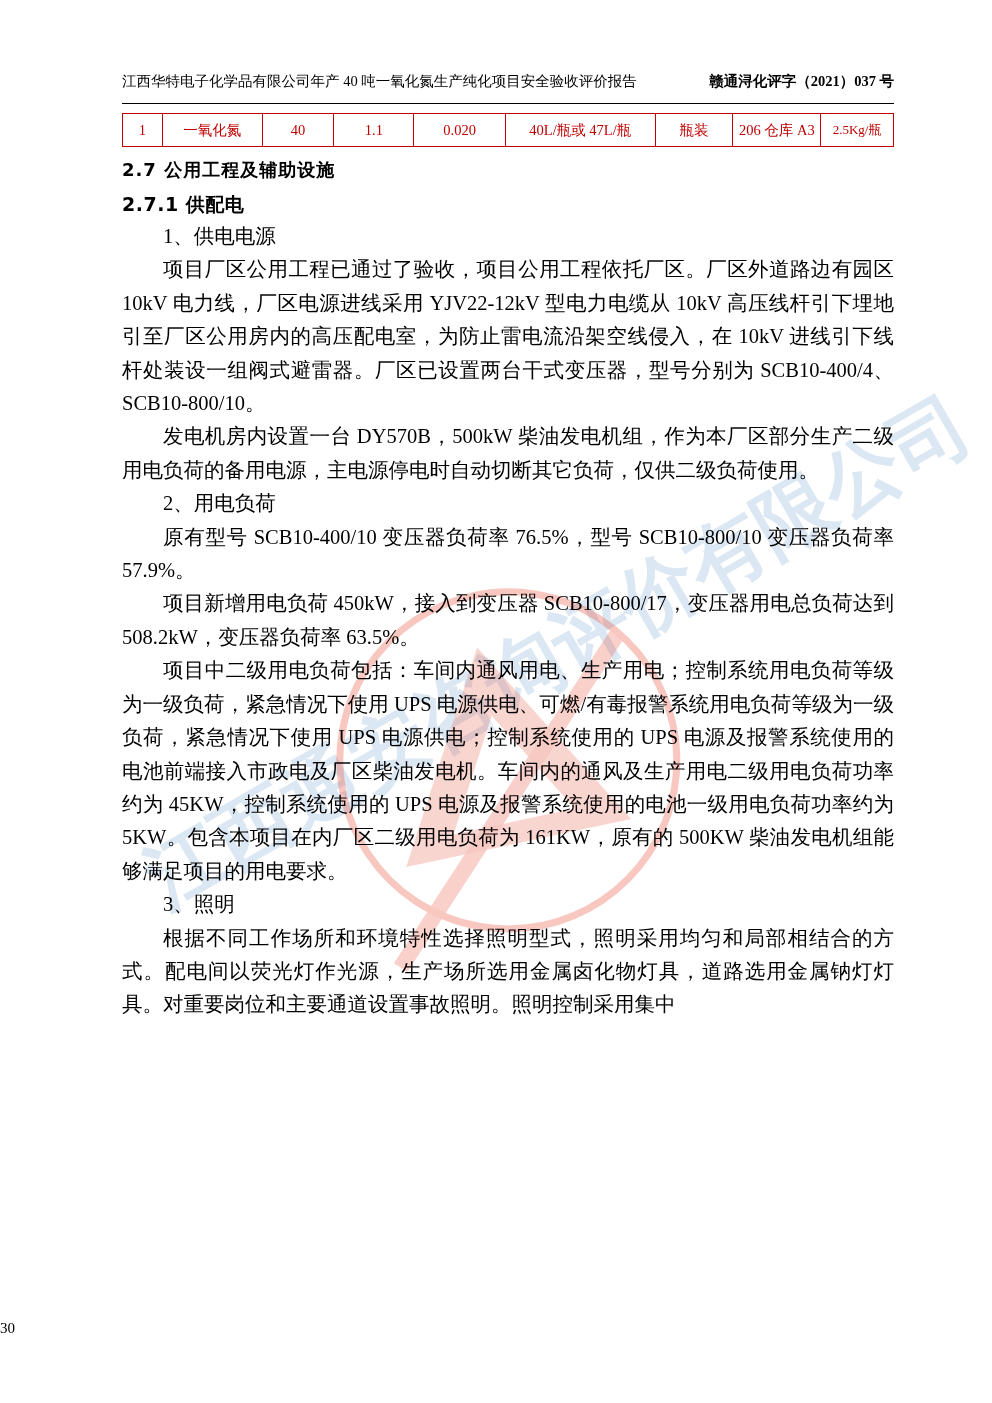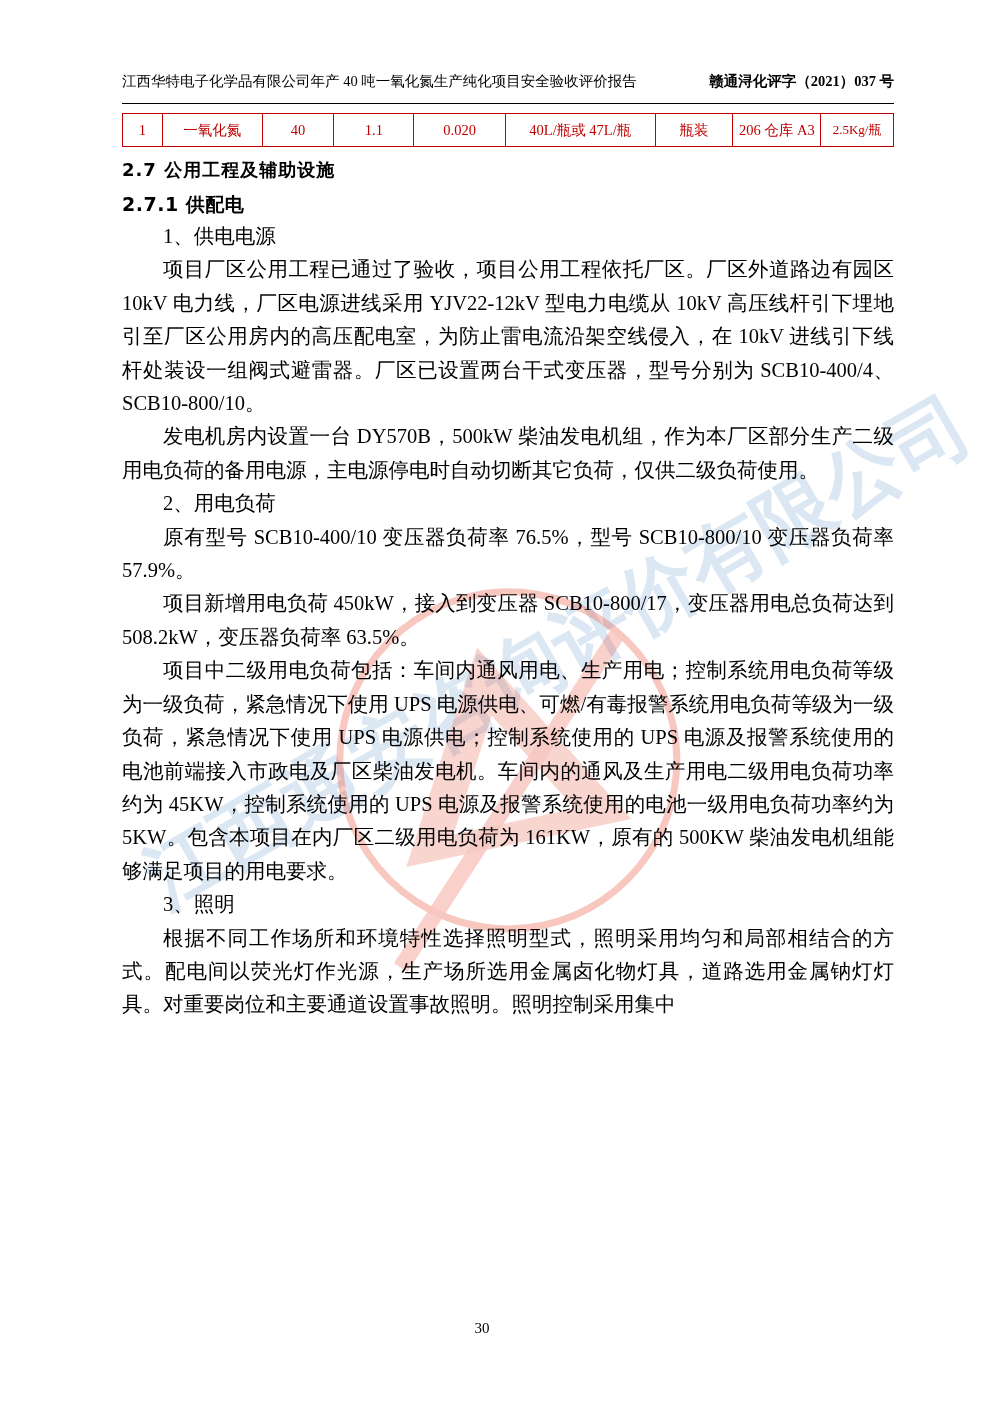--- a/index.html
+++ b/index.html
@@ -205,21 +205,21 @@
     margin: 0;
     text-align: justify;
     text-justify: inter-ideograph;
     text-indent: 2em;
   }
   .pagenum {
     position: absolute;
     left: 0;
     top: 1320px;
     width: 964px;
-    text-align: center;
+    text-align: left;
     font-size: 15px;
     font-family: "Liberation Serif", serif;
   }
 </style>
 </head>
 <body>
 
 <div class="page">
 
   <div class="watermark">

